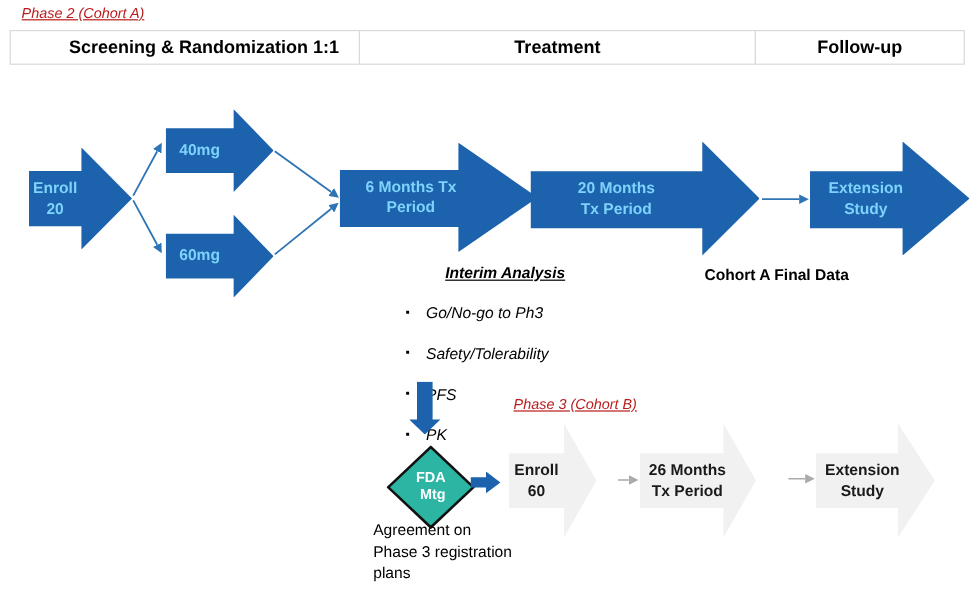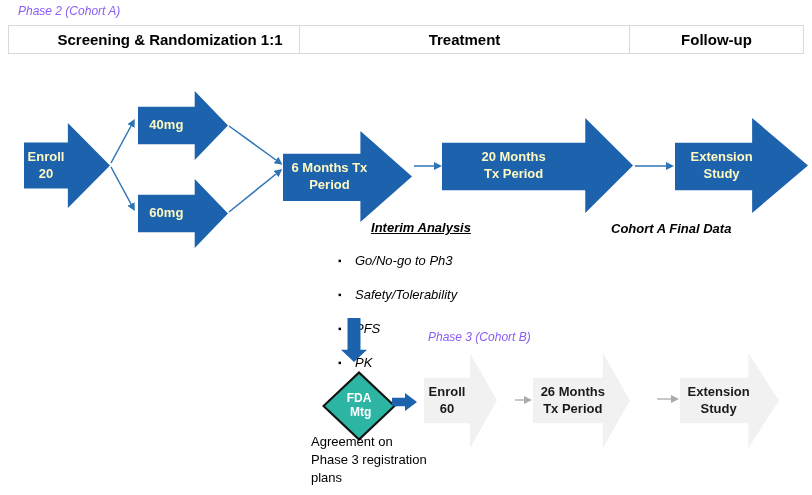--- a/index.html
+++ b/index.html
@@ -3,21 +3,21 @@
 <meta charset="utf-8">
 <style>
   html,body { margin:0; padding:0; background:#fff; }
   .canvas {
     position:relative; width:812px; height:495px; background:#ffffff;
     font-family:"Liberation Sans", sans-serif; overflow:hidden; color:#1a1a1a;
   }
   .abs { position:absolute; }
 
   
-  .phase-label { font-style:italic; font-size:12px; color:#8b5cf6; white-space:nowrap; }
+  .phase-label { font-style:italic; font-size:12px; color:#b91c1c; white-space:nowrap;text-decoration:underline; }
 
   
   .hdr-box {
     position:absolute; top:25px; height:29px; box-sizing:border-box;
     background:#fff; border:1px solid #d9d9d9;
     display:flex; align-items:center; justify-content:center;
     font-weight:bold; font-size:15px; color:#000;
   }
 
   
@@ -26,21 +26,21 @@
     clip-path: polygon(0 var(--bt), var(--hb) var(--bt), var(--hb) 0%,
                        100% 50%, var(--hb) 100%, var(--hb) var(--bb), 0 var(--bb));
   }
   .block-arrow.blue { background:#1c62ac; }
   .block-arrow.gray { background:#f1f1f2; }
   .block-arrow .lbl {
     position:absolute; top:0; bottom:0; left:0; right:calc(100% - var(--hb));
     display:flex; align-items:center; justify-content:center; text-align:center;
     white-space:pre-line; font-weight:bold; font-size:13px; line-height:1.25;
   }
-  .block-arrow.blue .lbl { color:#fef9c3; }
+  .block-arrow.blue .lbl { color:#7dd3fc; }
   .block-arrow.gray .lbl { color:#1a1a1a; }
 
   
   .down-arrow {
     position:absolute; background:#1c62ac;
     clip-path: polygon(25% 0, 75% 0, 75% 72%, 100% 72%, 50% 100%, 0 72%, 25% 72%);
   }
   
   .small-right-arrow {
     position:absolute; background:#1c62ac;
@@ -72,21 +72,21 @@
   }
   .interim ul { list-style:none; margin:0; padding:0; }
   .interim li {
     position:relative; padding-left:18px; font-style:italic; font-size:13px;
     line-height:17px; color:#000;margin-top:17px;
   }
   .interim li::before {
     content:"▪"; position:absolute; left:1px; top:0; font-size:10px; font-style:normal;
   }
 
-  .final-data { font-weight:bold; font-style:italic; font-size:13px; color:#000; white-space:nowrap;margin-left:24px; }
+  .final-data { font-weight:bold; font-size:13px; color:#000; white-space:nowrap; }
   .note-text  { font-size:13px; line-height:18px; color:#000; white-space:pre-line; }
 
   svg.connectors { position:absolute; left:0; top:0; pointer-events:none; }
 </style>
 </head>
 <body>
 
 <div class="canvas">
 
   <div class="abs phase-label" style="left:18px; top:4px;">Phase 2 (Cohort A)</div>
@@ -117,21 +117,21 @@
   <div class="block-arrow blue" style="left:24px; top:123px; width:86px; height:85px; --bt:23%; --bb:77%; --hb:51%;">
     <span class="lbl">Enroll
 20</span>
   </div>
   <div class="block-arrow blue" style="left:138px; top:91px; width:90px; height:69px; --bt:23%; --bb:77%; --hb:63%;">
     <span class="lbl">40mg</span>
   </div>
   <div class="block-arrow blue" style="left:138px; top:179px; width:90px; height:69px; --bt:23%; --bb:77%; --hb:63%;">
     <span class="lbl">60mg</span>
   </div>
-  <div class="block-arrow blue" style="left:283px; top:131px; width:129px; height:91px; --bt:25%; --bb:77%; --hb:60%;">
+  <div class="block-arrow blue" style="left:283px; top:119px; width:129px; height:91px;padding-left:36px; --bt:25%; --bb:77%; --hb:60%;">
     <span class="lbl" style="right:calc(100% - 72%);">6 Months Tx
 Period</span>
   </div>
   <div class="block-arrow blue" style="left:442px; top:118px; width:191px; height:95px; --bt:26%; --bb:76%; --hb:75%;">
     <span class="lbl">20 Months
 Tx Period</span>
   </div>
   <div class="block-arrow blue" style="left:675px; top:118px; width:133px; height:95px; --bt:26%; --bb:76%; --hb:58%;">
     <span class="lbl" style="right:calc(100% - 70%);">Extension
 Study</span>

